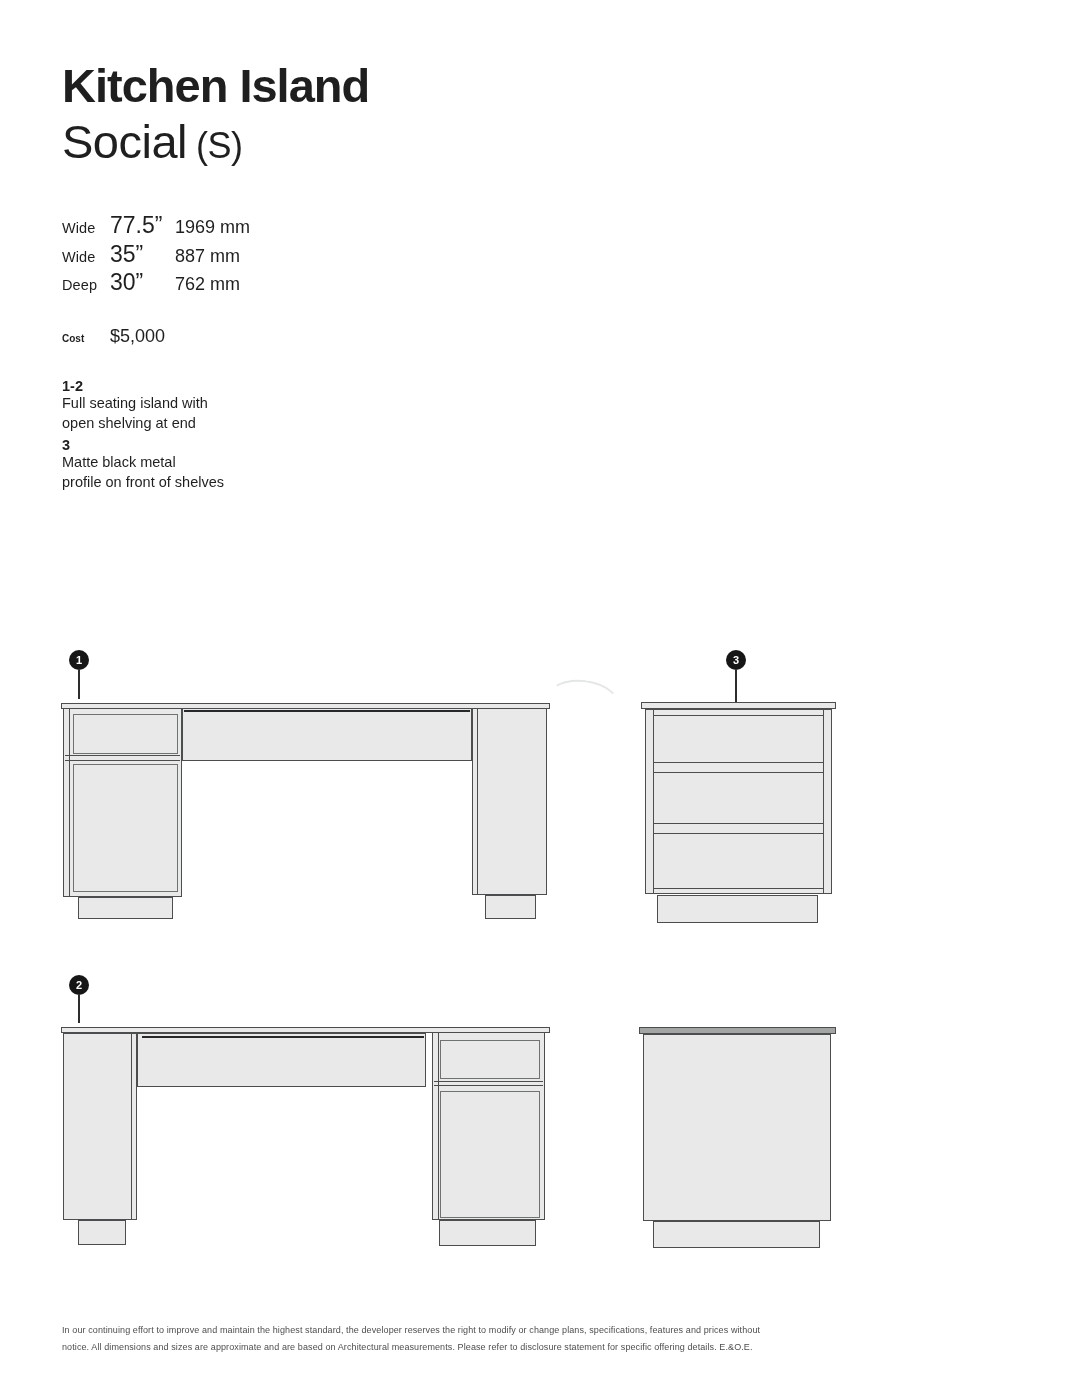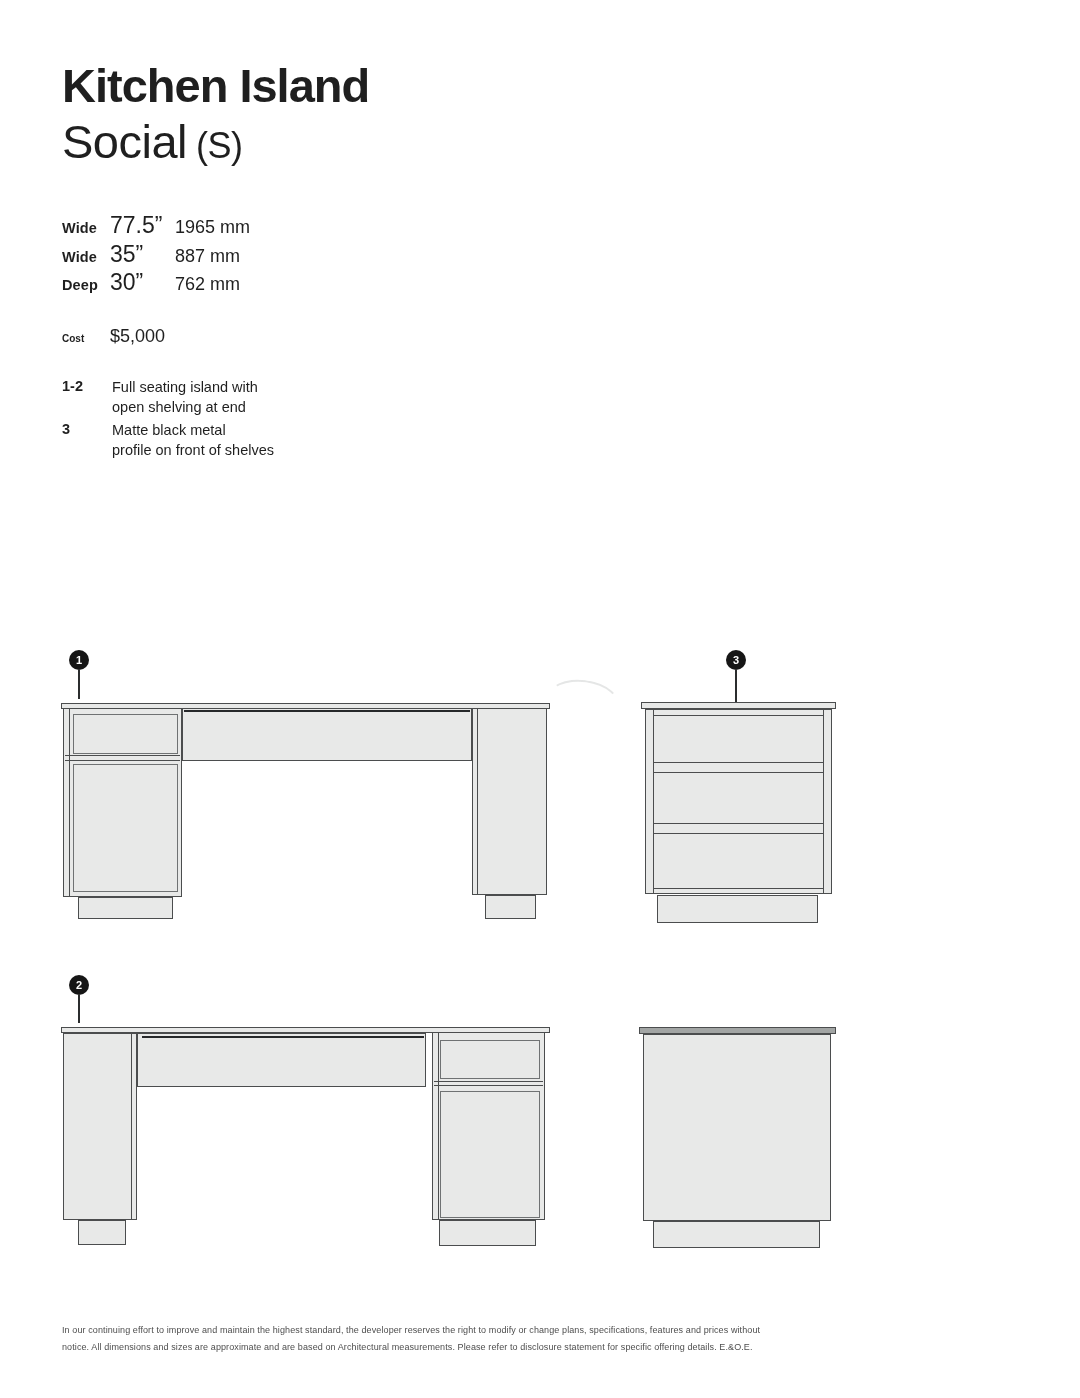--- a/index.html
+++ b/index.html
@@ -8,30 +8,30 @@
 
   
   .title-block{position:absolute;left:62px;top:46px;}
   .title-bold{font-size:47px;font-weight:700;letter-spacing:-1px;line-height:56px;}
   .title-reg{font-size:47px;font-weight:400;letter-spacing:-0.5px;line-height:56px;}
   .size-code{font-size:36px;margin-left:9px;}
 
   
   .specs{position:absolute;left:62px;top:200px;}
   .spec-row{display:flex;align-items:baseline;height:28.5px;}
-  .spec-label{font-size:14.5px;font-weight:700;width:48px;letter-spacing:.1px;}
+  .spec-label{font-size:14.5px;font-weight:400;width:48px;letter-spacing:.1px;}
   .spec-imp{font-size:23px;width:65px;}
   .spec-met{font-size:18px;}
   .cost-row{position:absolute;left:62px;top:314px;display:flex;align-items:baseline;}
   .cost-label{font-size:10px;font-weight:700;width:48px;}
   .cost-value{font-size:18px;}
 
   
   .notes{position:absolute;left:62px;top:366px;}
-  .note{display:flex;margin-bottom:4px;}
+  .note{display:flex;margin-bottom:4px;flex-direction:column;}
   .note-key{font-size:14.5px;font-weight:700;width:50px;flex:none;}
   .note-text{font-size:14.5px;line-height:19.5px;white-space:pre-line;width:185px;}
 
   
   .drawing{position:absolute;}
   .part{position:absolute;box-sizing:border-box;}
   .o{border:1px solid var(--line,#4b4d4e);background:var(--fill,#e8e9e8);}
   .o2{border:1.4px solid var(--line,#4b4d4e);background:var(--fill,#e8e9e8);}
   .inner{border:1px solid var(--line_soft,#6f7273);background:var(--fill,#e8e9e8);}
   .ln{background:var(--line,#4b4d4e);}
@@ -59,21 +59,21 @@
 
   <div class="title-block">
     <div class="title-bold">Kitchen Island</div>
     <div class="title-reg"><span>Social</span><span class="size-code">(S)</span></div>
   </div>
 
   <div class="specs">
     <div class="spec-row">
       <span class="spec-label">Wide</span>
       <span class="spec-imp">77.5”</span>
-      <span class="spec-met">1965 mm</span>
+      <span class="spec-met">1969 mm</span>
     </div>
     <div class="spec-row">
       <span class="spec-label">Wide</span>
       <span class="spec-imp">35”</span>
       <span class="spec-met">887 mm</span>
     </div>
     <div class="spec-row">
       <span class="spec-label">Deep</span>
       <span class="spec-imp">30”</span>
       <span class="spec-met">762 mm</span>

